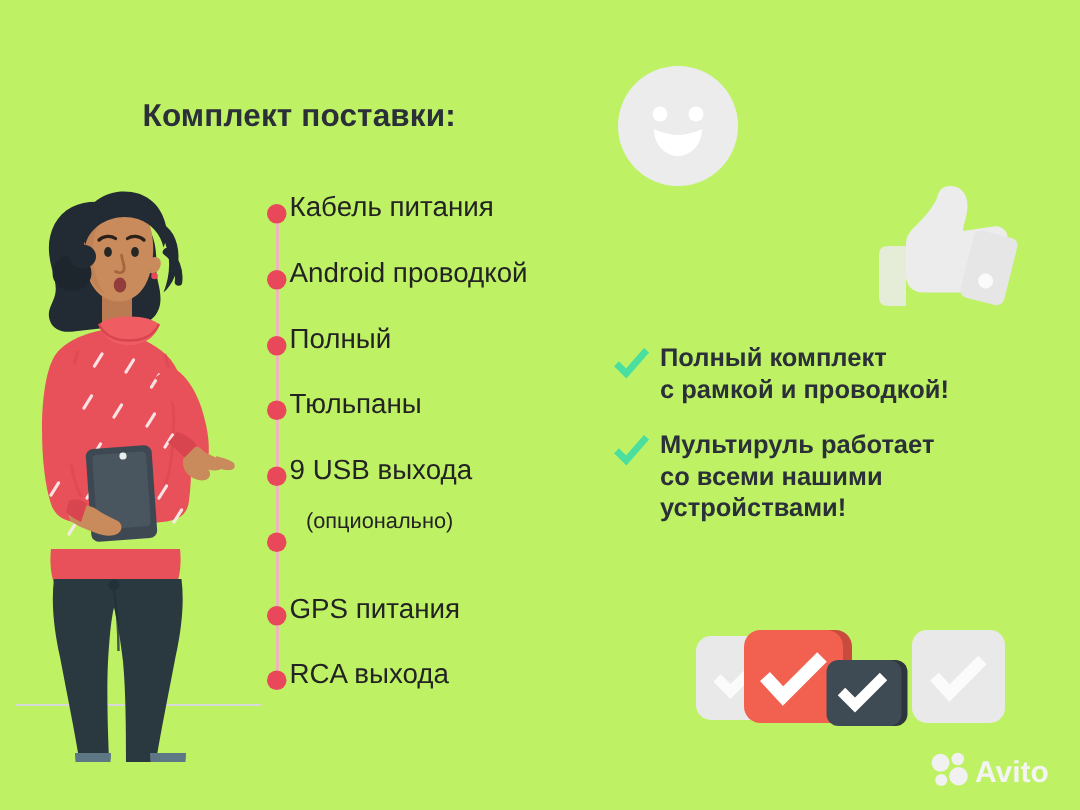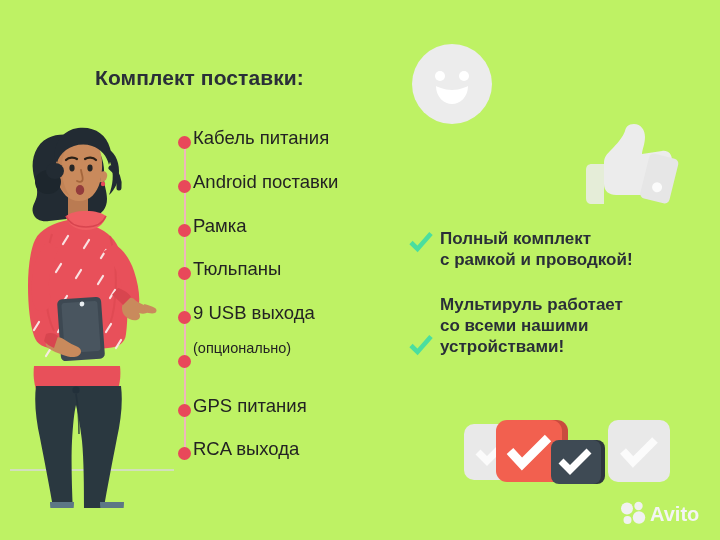--- a/index.html
+++ b/index.html
@@ -89,36 +89,37 @@
     top: 0;
     font-size: 18.5px;
     color: #232323;
     white-space: nowrap;
     line-height: 1.1;
   }
   .item-sub {
     display: block;
     font-size: 14.5px;
     color: #232323;
+    margin-left: 11px;
     margin-top: 2px;
   }
 
   
   #benefits {
     position: absolute;
     left: 408px;
     top: 228px;
     width: 290px;
   }
   .benefit-row {
     position: relative;
     display: flex;
     align-items: flex-start;
   }
-  .benefit-row + .benefit-row { margin-top: 24px; align-items: flex-end; }
+  .benefit-row + .benefit-row { margin-top: 16px; }
   .check-icon {
     flex: 0 0 auto;
     width: 26px;
     height: 26px;
     margin-right: 6px;
     margin-top: 1px;
   }
   .benefit-text {
     font-size: 17px;
     font-weight: bold;
@@ -280,26 +281,26 @@
   <div id="contents-list">
     <div class="list-track"></div>
 
     <div class="list-item" style="top:0px;">
       <span class="bullet"></span>
       <span class="item-text">Кабель питания</span>
     </div>
 
     <div class="list-item" style="top:44px;">
       <span class="bullet"></span>
-      <span class="item-text">Android поставки</span>
+      <span class="item-text">Android проводкой</span>
     </div>
 
     <div class="list-item" style="top:88px;">
       <span class="bullet"></span>
-      <span class="item-text">Рамка</span>
+      <span class="item-text">Полный</span>
     </div>
 
     <div class="list-item" style="top:131px;">
       <span class="bullet"></span>
       <span class="item-text">Тюльпаны</span>
     </div>
 
     <div class="list-item" style="top:175px;">
       <span class="bullet"></span>
       <span class="item-text">9 USB выхода</span>

